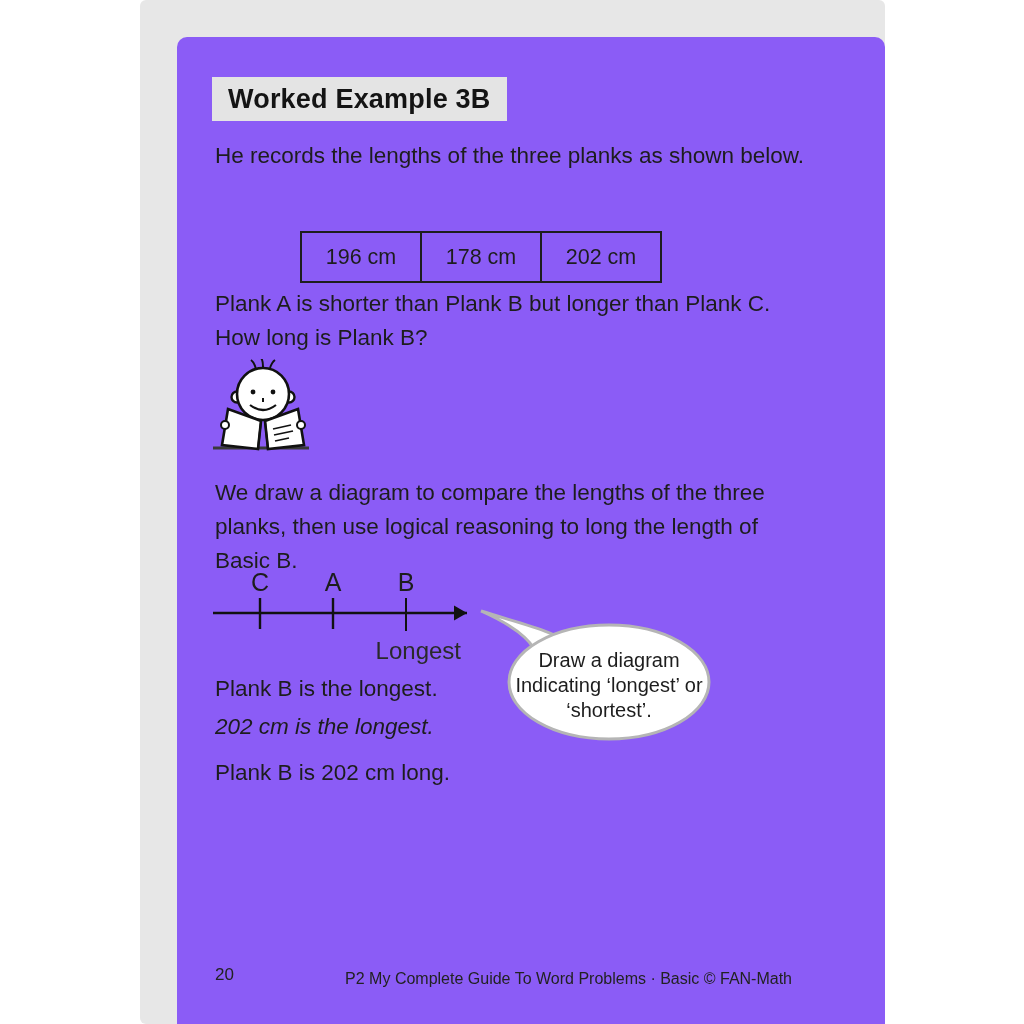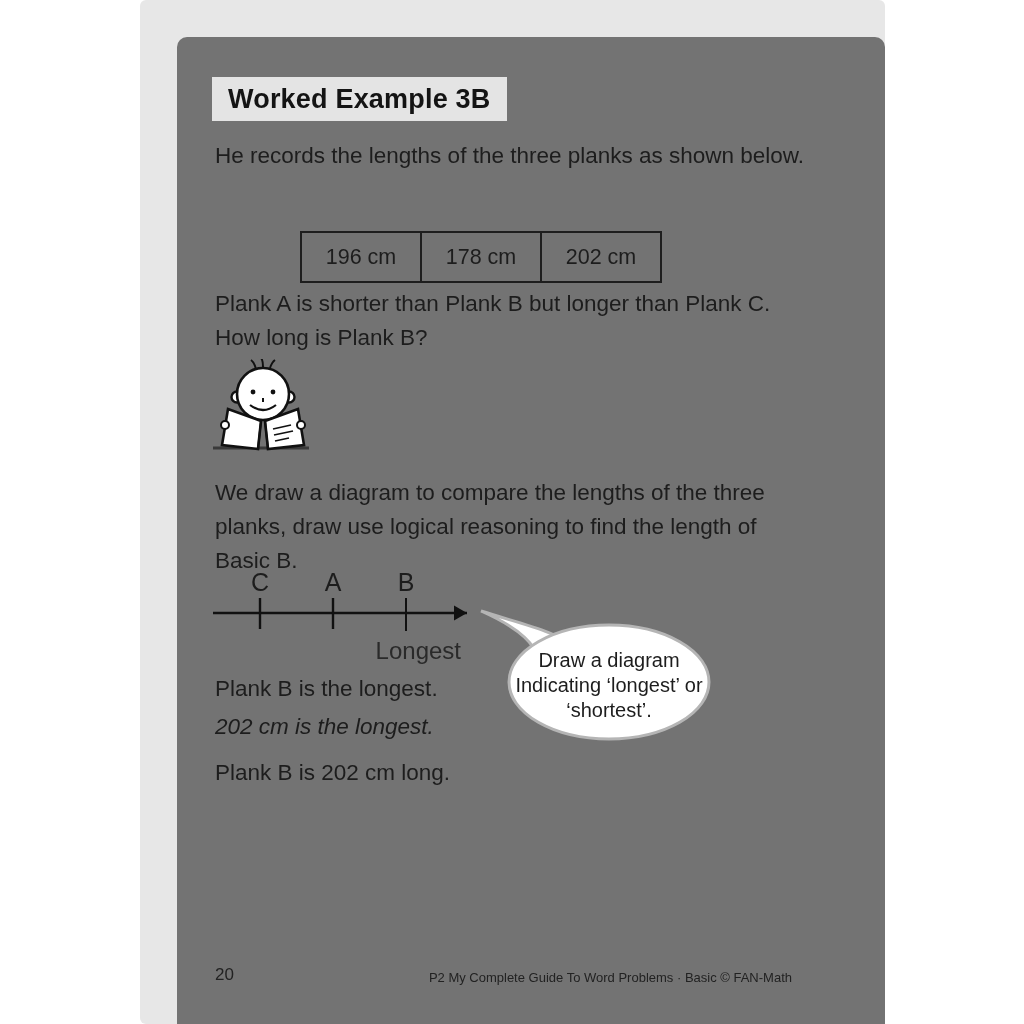--- a/index.html
+++ b/index.html
@@ -8,21 +8,21 @@
     background:#ffffff;
     font-family:"Liberation Sans", sans-serif;
     color:#1c1c1c;
   }
   .backdrop{
     position:absolute;left:140px;top:0;width:745px;height:1024px;
     background:#e7e7e7;border-radius:6px;
   }
   .page{
     position:absolute;left:177px;top:37px;width:708px;height:987px;
-    background:#737373;border-radius:10px 10px 0 0;
+    background:#8b5cf6;border-radius:10px 10px 0 0;
   }
   .title-block{
     position:absolute;left:35px;top:40px;height:44px;
     background:#e4e4e4;padding:0 16px;
     font-size:27px;font-weight:bold;line-height:44px;
     letter-spacing:0.2px;color:#141414;white-space:nowrap;
   }
   .para{position:absolute;left:38px;font-size:22.5px;line-height:34px;color:#1d1d1d;}
   .para div{white-space:nowrap;}
   .lengths-table{
@@ -37,21 +37,21 @@
   .bubble{position:absolute;left:300px;top:568px;}
   .steps div{
     position:absolute;left:38px;font-size:22.5px;line-height:30px;
     white-space:nowrap;color:#1d1d1d;
   }
   .step-0{top:637px;} .step-1{top:675px;font-style:italic;} .step-2{top:721px;}
   .footer-num{
     position:absolute;left:38px;top:928px;font-size:17px;color:#222;
   }
   .footer-title{
-    position:absolute;right:93px;top:933px;font-size:13px;color:#222;
+    position:absolute;right:93px;top:933px;font-size:16px;color:#222;
     white-space:nowrap;
   }
   svg text{font-family:"Liberation Sans", sans-serif;}
 </style>
 </head>
 <body>
 
 <div class="backdrop"></div>
 
 <div class="page">
@@ -107,21 +107,21 @@
     <line x1="64" y1="70" x2="82" y2="66" stroke="#111" stroke-width="1.6"></line>
     <line x1="65" y1="76" x2="84" y2="72" stroke="#111" stroke-width="1.6"></line>
     <line x1="66" y1="82" x2="80" y2="79" stroke="#111" stroke-width="1.6"></line>
 
     <circle cx="16" cy="66" r="4" fill="#fff" stroke="#111" stroke-width="2"></circle>
     <circle cx="92" cy="66" r="4" fill="#fff" stroke="#111" stroke-width="2"></circle>
   </svg>
 
   <div class="para" style="top:439px;">
     <div>We draw a diagram to compare the lengths of the three</div>
-    <div>planks, draw use logical reasoning to find the length of</div>
+    <div>planks, then use logical reasoning to long the length of</div>
     <div>Basic B.</div>
   </div>
 
   <svg class="diagram" width="300" height="115" viewBox="0 0 300 115">
 
     <text x="55" y="36" font-size="25" fill="#1d1d1d" text-anchor="middle">C</text>
     <text x="128" y="36" font-size="25" fill="#1d1d1d" text-anchor="middle">A</text>
     <text x="201" y="36" font-size="25" fill="#1d1d1d" text-anchor="middle">B</text>
 
     <line x1="8" y1="58" x2="262" y2="58" stroke="#111" stroke-width="2.6"></line>

